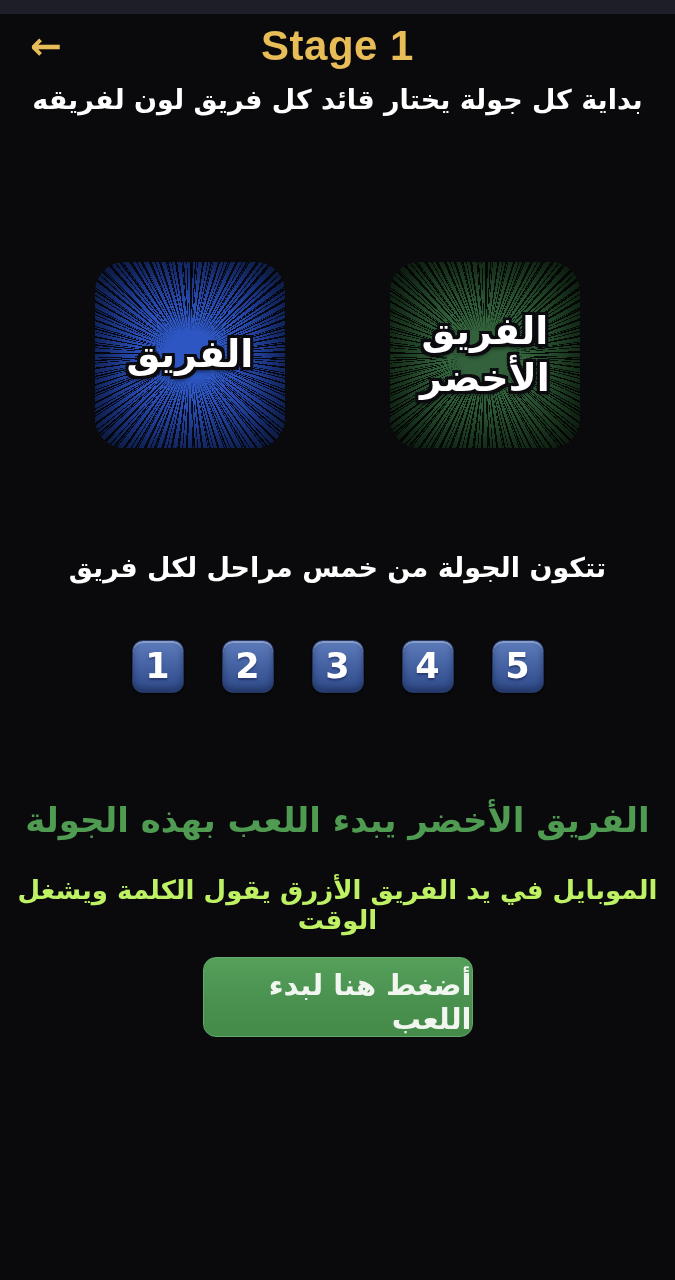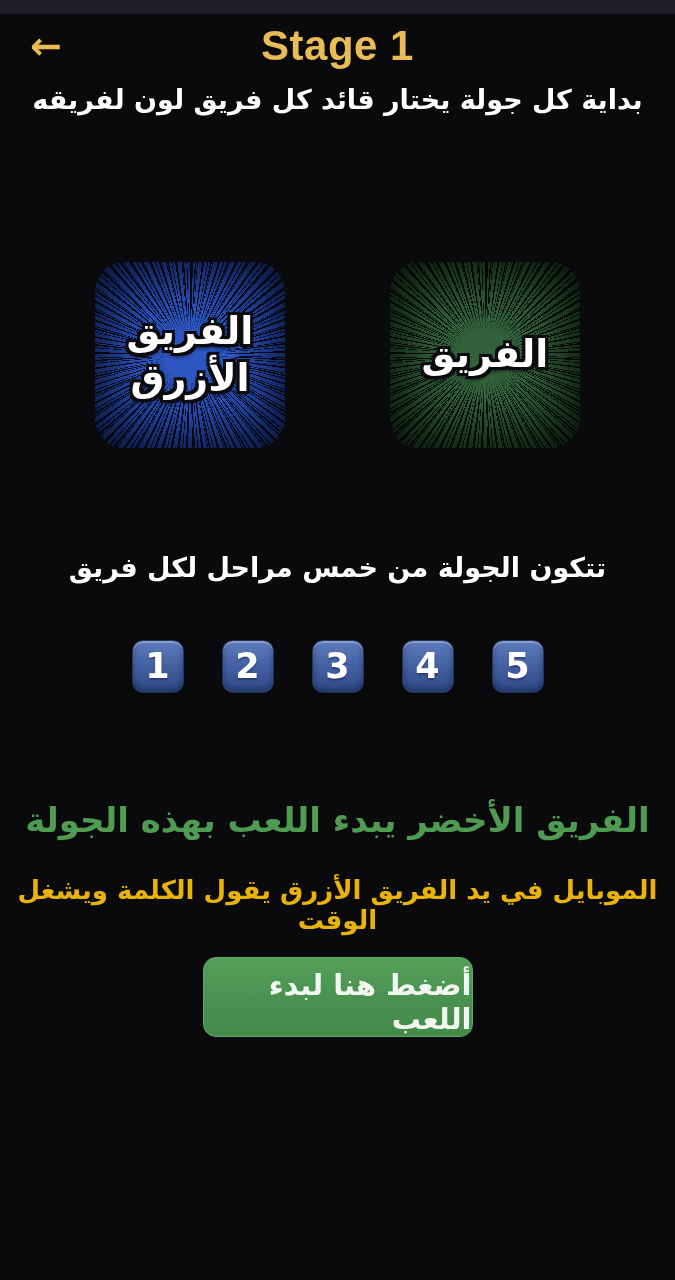--- a/index.html
+++ b/index.html
@@ -143,21 +143,21 @@
   .keycap span {
     color: #ffffff;
     font-size: 35px;
     font-weight: bold;
     font-family: "DejaVu Sans", sans-serif;
     text-shadow: 0 2px 2px rgba(0,0,40,0.35);
     line-height: 1;
   }
 
   .status-green { color: #4e9b51; }
-  .status-blue  { color: #eab308; }
+  .status-blue  { color: #bef264; }
 
   
   .start-btn {
     position: absolute;
     top: 957px;
     left: 50%;
     transform: translateX(-50%);
     width: 270px;
     height: 80px;
     border-radius: 13px;
@@ -187,27 +187,27 @@
   <div class="header">
     <div class="back-btn">←</div>
     <div class="page-title">Stage 1</div>
   </div>
 
   <div class="ar-text instr1">بداية كل جولة يختار قائد كل فريق لون لفريقه</div>
 
   <div class="badge badge-blue">
     <div class="badge-label">
       <div>الفريق</div>
-      <div>الأزرق</div>
     </div>
   </div>
 
   <div class="badge badge-green">
     <div class="badge-label">
       <div>الفريق</div>
+      <div>الأخضر</div>
     </div>
   </div>
 
   <div class="ar-text instr2">تتكون الجولة من خمس مراحل لكل فريق</div>
 
   <div class="stages-row">
     <div class="keycap">
         <span>1</span>
       </div>
     <div class="keycap">

